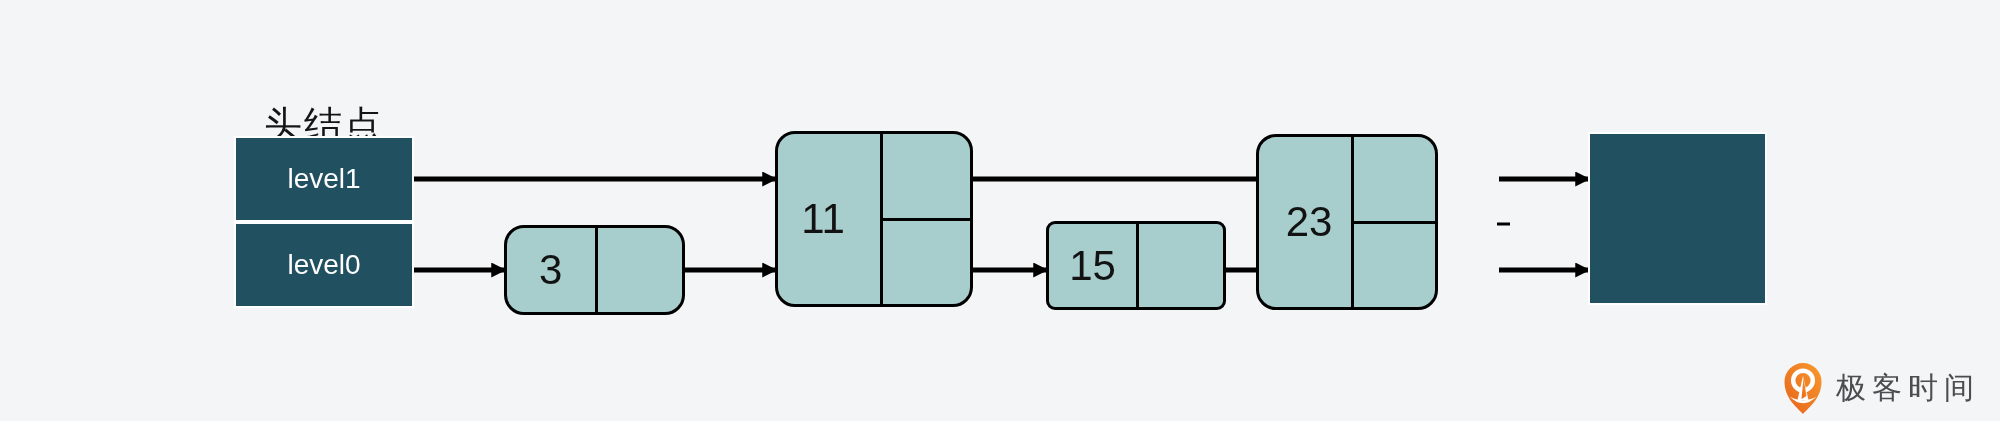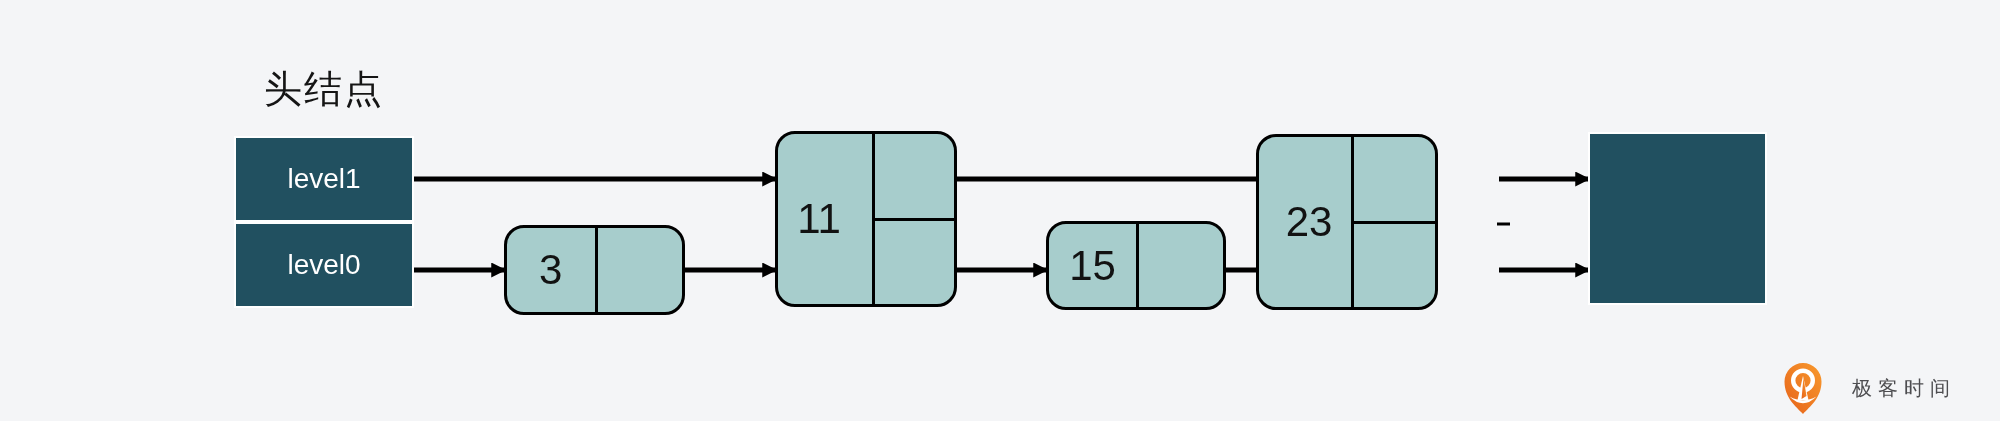--- a/index.html
+++ b/index.html
@@ -5,21 +5,21 @@
   :root {
     --background:#f4f5f7; --dark-node:#215060; --light-node:#a7cdcc;
     --line:#000000; --node-text-light:#ffffff; --node-text-dark:#121212;
     --logo-orange:#ee7421; --logo-text:#4d4d50; --label-text:#151515;
   }
   * { margin:0; padding:0; box-sizing:border-box; }
   body { background:var(--background); font-family:"Liberation Sans", sans-serif; }
   .canvas { position:relative; width:2000px; height:421px; background:var(--background); overflow:hidden; }
 
   .node-label { position:absolute; top:70px; font-size:38px; color:var(--label-text); text-align:center; line-height:1; letter-spacing:2px; }
-  .head-label { left:234px; width:180px; }
+  .head-label { left:234px; width:180px;margin-top:36px; }
   .tail-label { left:1588px; width:179px; }
 
   .head-node { position:absolute; left:234px; top:136px; width:180px; height:172px;
     background:var(--dark-node); border:2px solid #ffffff; display:flex; flex-direction:column; }
   .head-row { flex:1; display:flex; align-items:center; justify-content:center;
     color:var(--node-text-light); font-size:28px; }
   .head-row + .head-row { border-top:4px solid #ffffff; }
 
   .tail-node { position:absolute; left:1588px; top:132px; width:179px; height:173px;
     background:var(--dark-node); border:2px solid #ffffff; }
@@ -27,32 +27,32 @@
   .vnode { position:absolute; background:var(--light-node); border:3px solid var(--line);
     border-radius:20px; display:flex; overflow:hidden; }
   .vnode .val { width:50%; display:flex; align-items:center; justify-content:center;
     font-size:42px; color:var(--node-text-dark); }
   .vnode .ptr { width:50%; border-left:3px solid var(--line); }
   .vnode .ptr-col { width:50%; border-left:3px solid var(--line); display:flex; flex-direction:column; }
   .vnode .cell-top { flex:1; border-bottom:3px solid var(--line); }
   .vnode .cell-bot { flex:1; }
 
   .node-3  { left:504px;  top:225px; width:181px; height:90px;  }
-  .node-11 { left:775px;  top:131px; width:182px; height:176px;gap:12px; }
-  .node-15 { left:1046px; top:221px; width:180px; height:89px;  }
+  .node-11 { left:775px;  top:131px; width:198px; height:176px;gap:12px; }
+  .node-15 { left:1046px; top:221px; width:180px; height:89px;border-radius:9px;  }
   .node-23 { left:1256px; top:134px; width:182px; height:176px;padding-left:8px; }
 
   svg.connectors { position:absolute; left:0; top:0; width:2000px; height:421px; pointer-events:none; }
   svg.connectors line { stroke:var(--line); stroke-width:5; }
   svg.connectors line.thin { stroke-width:3; }
   svg.connectors marker path { fill:var(--line); }
 
   .logo { position:absolute; left:1782px; top:361px; display:flex; align-items:center; }
   .logo svg { width:42px; height:54px; display:block; }
-  .logo-text { margin-left:28px; font-size:20px; letter-spacing:6px; color:var(--logo-text); white-space:nowrap; }
+  .logo-text { margin-left:12px; font-size:30px; letter-spacing:6px; color:var(--logo-text); white-space:nowrap; }
 </style>
 </head>
 <body>
 
 <div class="canvas">
 
   <svg class="connectors" viewBox="0 0 2000 421">
     <defs>
       <marker id="ah" viewBox="0 0 10 10" refX="8.5" refY="5" markerWidth="4" markerHeight="3" orient="auto">
         <path d="M0,0 L10,5 L0,10 Z"></path>

